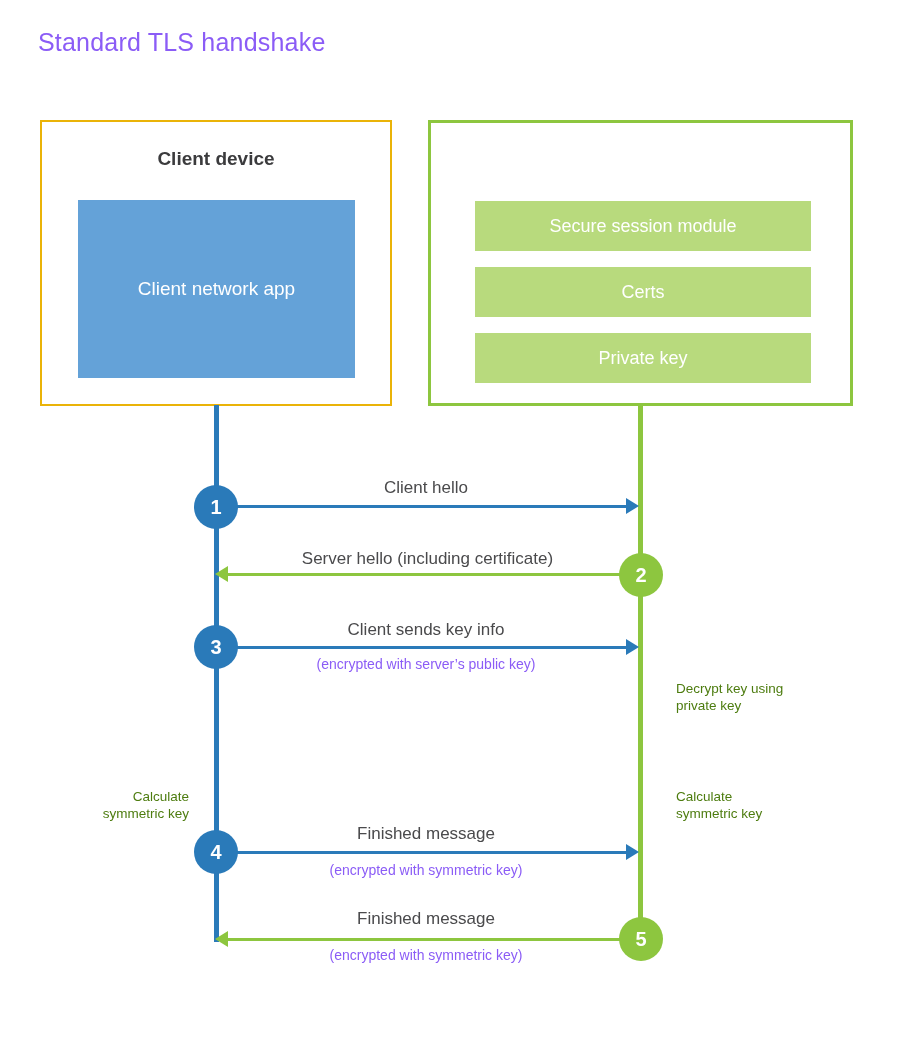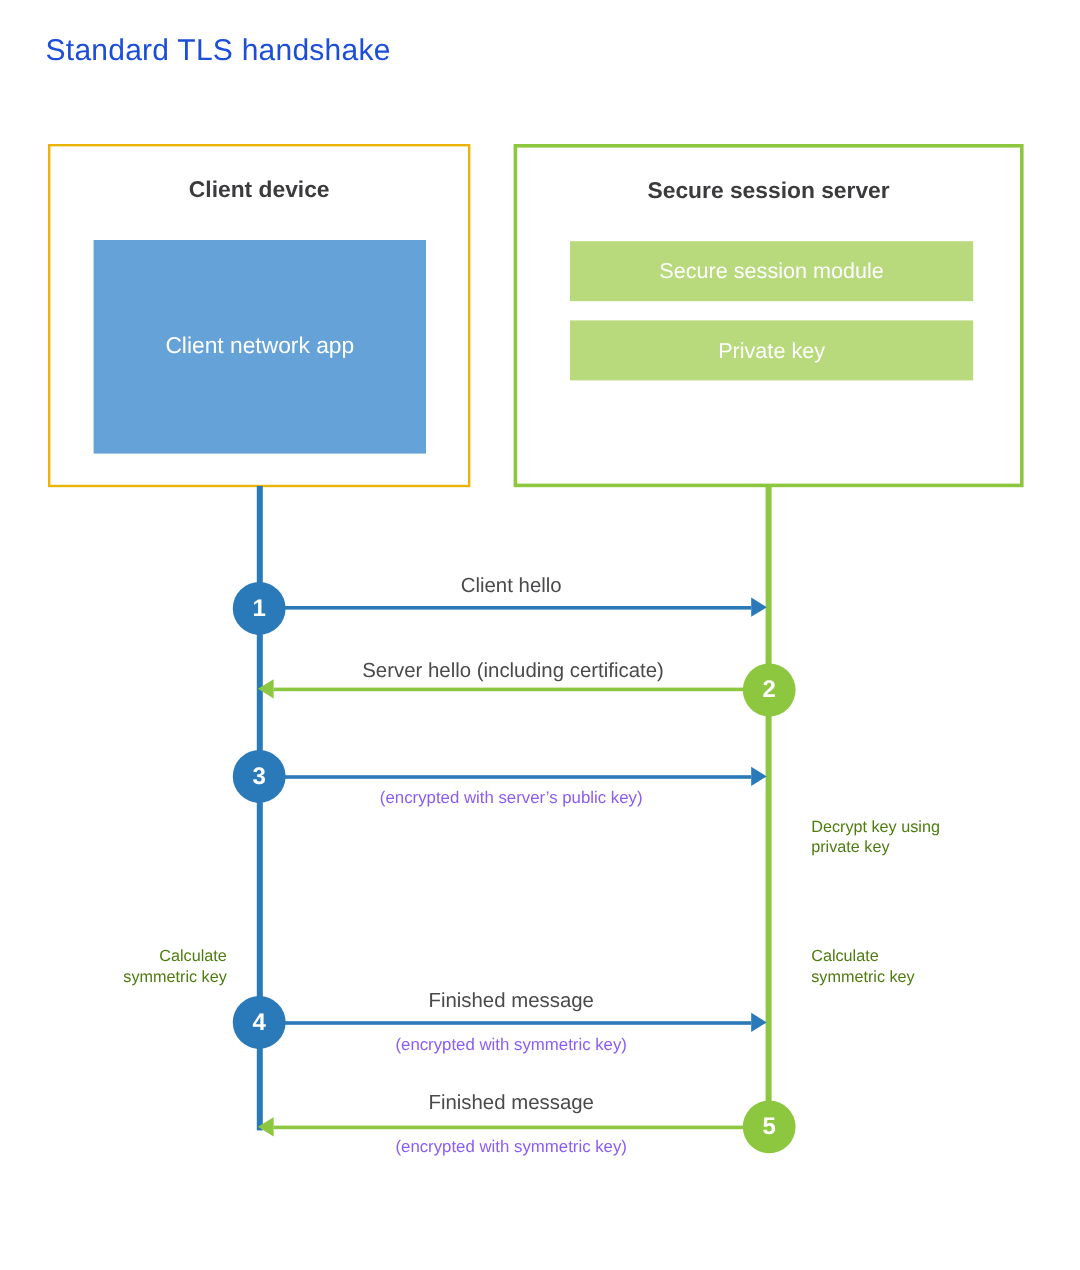--- a/index.html
+++ b/index.html
@@ -20,21 +20,21 @@
     inset: 0;
   }
 
   
   .page-title {
     position: absolute;
     left: 38px;
     top: 28px;
     font-size: 25px;
     font-weight: 400;
-    color: #1d4ed8;
+    color: #8b5cf6;
     letter-spacing: 0.2px;
     white-space: nowrap;
   }
 
   
   .endpoint-box {
     position: absolute;
     background: #ffffff;
     box-sizing: border-box;
   }
@@ -190,42 +190,43 @@
 <div id="diagram">
 
   <div class="page-title">Standard TLS handshake</div>
 
   <div class="endpoint-box client">
     <div class="endpoint-title">Client device</div>
     <div class="client-app-block">Client network app</div>
   </div>
 
   <div class="endpoint-box server">
-    <div class="endpoint-title">Secure session server</div>
     <div class="server-module-list">
       <div class="server-module">Secure session module</div>
+      <div class="server-module">Certs</div>
       <div class="server-module">Private key</div>
     </div>
   </div>
 
   <div class="lifeline client-line"></div>
   <div class="lifeline server-line"></div>
 
   <div class="msg-line blue" style="left:216px; top:505px; width:410px;"></div>
   <div class="arrow-head right-blue" style="left:626px; top:498px;"></div>
   <div class="msg-label" style="left:216px; top:478px; width:420px;">Client hello</div>
   <div class="step-circle blue c1">1</div>
 
   <div class="msg-line green" style="left:228px; top:573px; width:412px;"></div>
   <div class="arrow-head left-green" style="left:215px; top:566px;"></div>
   <div class="msg-label" style="left:220px; top:549px; width:415px;">Server hello (including certificate)</div>
   <div class="step-circle green c2">2</div>
 
   <div class="msg-line blue" style="left:216px; top:646px; width:410px;"></div>
   <div class="arrow-head right-blue" style="left:626px; top:639px;"></div>
+  <div class="msg-label" style="left:216px; top:620px; width:420px;">Client sends key info</div>
   <div class="msg-sublabel" style="left:216px; top:656px; width:420px;">(encrypted with server’s public key)</div>
   <div class="step-circle blue c3">3</div>
 
   <div class="side-note left-align" style="left:676px; top:632px; width:180px;">
     <div>Decrypt key using</div>
     <div>private key</div>
   </div>
 
   <div class="side-note right-align" style="left:24px; top:740px; width:165px;">
     <div>Calculate</div>

